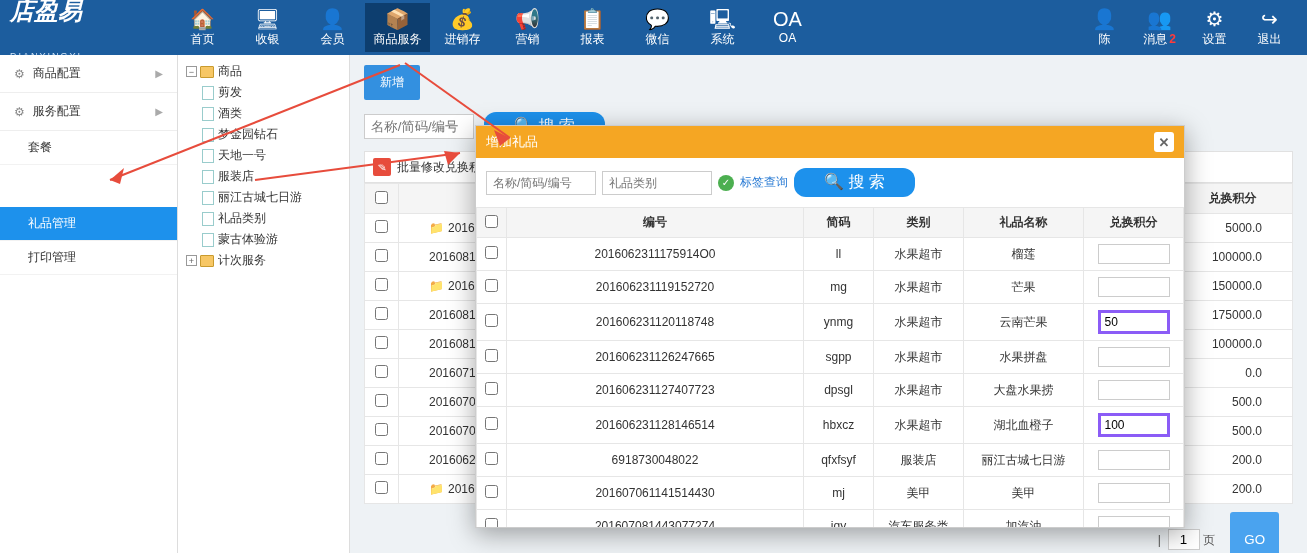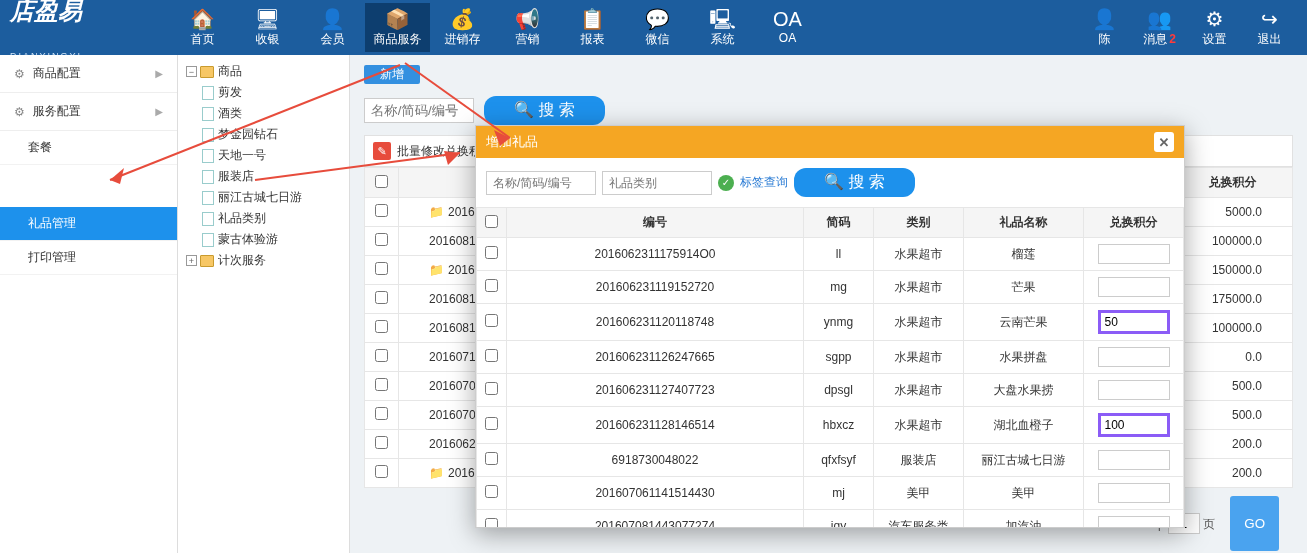--- a/index.html
+++ b/index.html
@@ -23,21 +23,21 @@
 .side-group .chev { margin-left: auto; color: #aaa; font-size: 10px; }
 .side-sub { padding: 8px 28px; border-bottom: 1px solid #f2f2f2; cursor: pointer; }
 .side-sub.active { background: #1d91ec; color: #fff; margin-top: 42px; }
 .tree-panel { width: 172px; background: #fff; border-right: 1px solid #ddd; padding: 6px; font-size: 12px; overflow-y: auto; }
 .tree-node { padding: 2px 0 2px 18px; cursor: pointer; display: flex; align-items: center; }
 .tree-node.root { padding-left: 2px; }
 .tree-icon { width: 14px; height: 12px; display: inline-block; background: #f7c765; border: 1px solid #c99b2e; margin-right: 4px; border-radius: 1px; }
 .tree-page { width: 12px; height: 14px; display: inline-block; background: #fff; border: 1px solid #9cc; margin-right: 4px; }
 .tree-plusminus { width: 11px; height: 11px; border: 1px solid #999; display: inline-flex; align-items: center; justify-content: center; font-size: 9px; margin-right: 3px; color: #666; }
 .main { flex: 1; background: #eef2f5; padding: 10px 14px; position: relative; }
-.btn-blue { background: #3390e0; color: #fff; border: none; padding: 1px 16px; border-radius: 2px; cursor: pointer; font-size: 12px; }
+.btn-blue { background: #3390e0; color: #fff; border: none; padding: 9px 16px; border-radius: 2px; cursor: pointer; font-size: 12px; }
 .search-row { margin-top: 12px; display: flex; align-items: center; gap: 10px; }
 .search-input { border: 1px solid #ccc; padding: 4px 6px; width: 110px; background: #fff; }
 .btn-round { background: #1d91ec; color: #fff; border: none; padding: 4px 30px; border-radius: 12px; cursor: pointer; font-size: 16px; text-align: center; }
 .batch-row { margin-top: 10px; background: #fff; border: 1px solid #e1e1e1; padding: 6px 8px; display: flex; align-items: center; }
 .red-icon { width: 18px; height: 18px; background: #e74c3c; display: inline-flex; align-items: center; justify-content: center; color: #fff; font-size: 11px; border-radius: 2px; margin-right: 6px; }
 .bg-table { width: 100%; margin-top: 0; background: #fff; border-collapse: collapse; }
 .bg-table th, .bg-table td { border: 1px solid #e6e6e6; padding: 6px 10px; text-align: center; font-size: 12px; }
 .bg-table th { background: #f5f5f5; }
 .bg-table .pcol { text-align: right; padding-right: 30px; }
 .folder-mini { color: #e8a02e; margin-right: 4px; }

